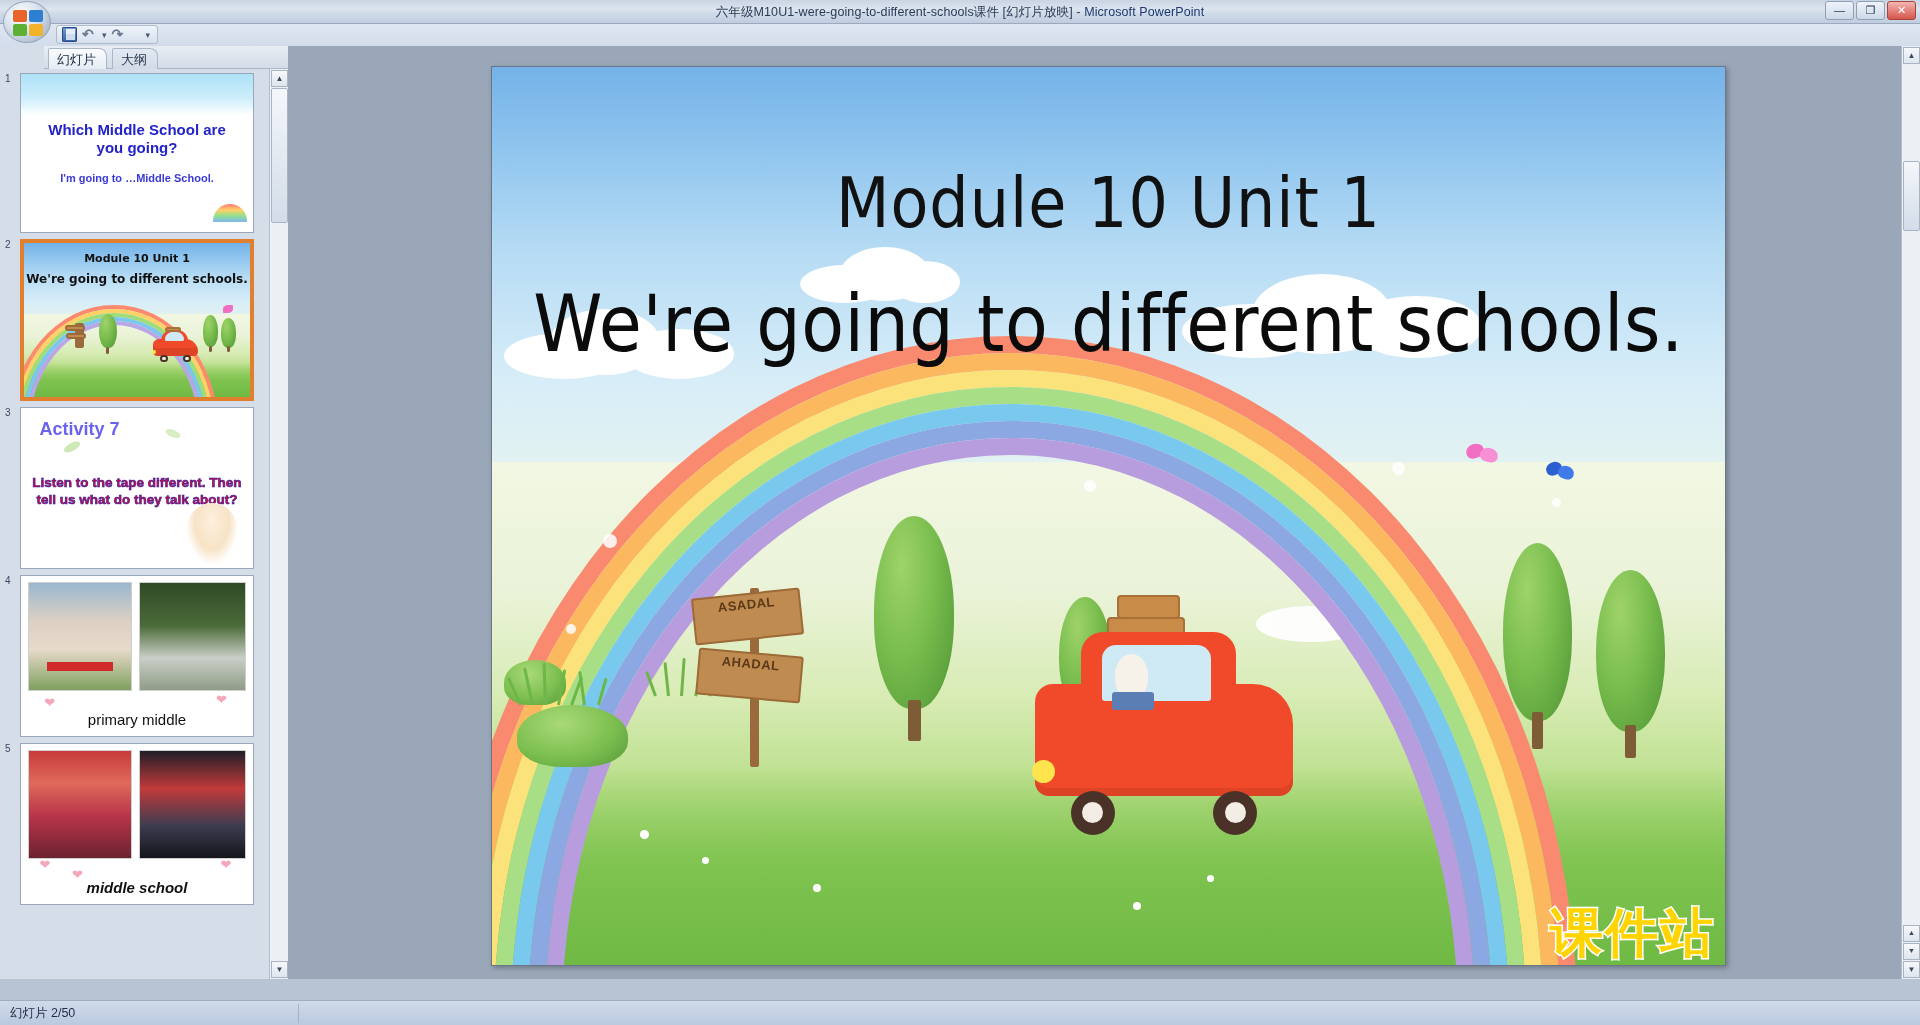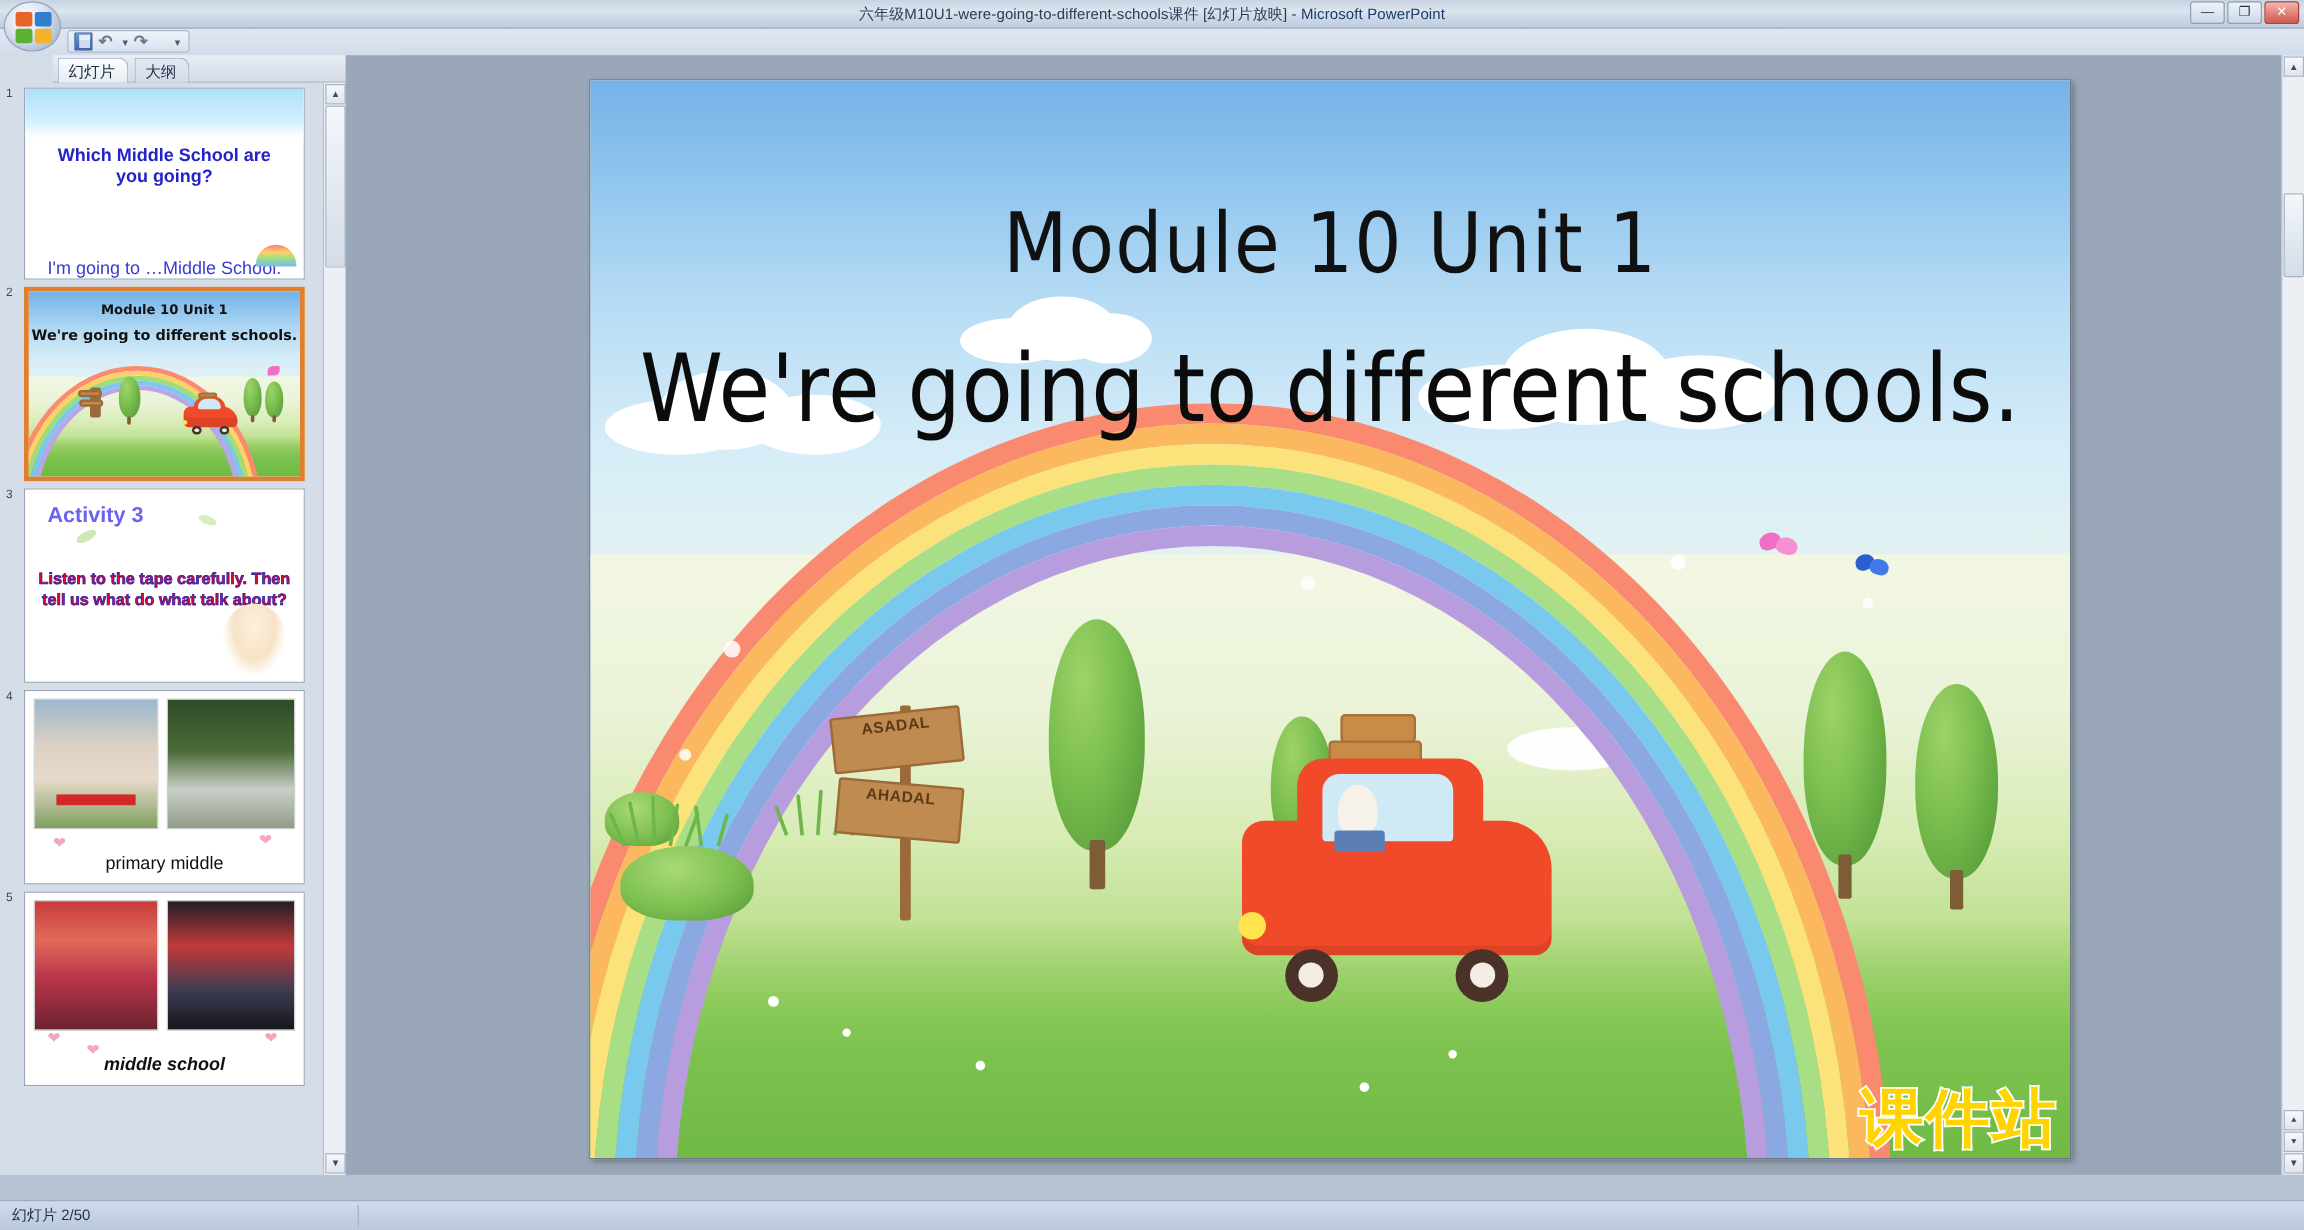--- a/index.html
+++ b/index.html
@@ -113,21 +113,21 @@
   }
   .thumb-frame.sel { border: 4px solid #e0802f; }
 
   
   .s1 { position:absolute; inset:0; background:#fff; }
   .s1-band { position:absolute; left:0; top:0; width:100%; height:26%;
     background: linear-gradient(to bottom,#aee2f7 0%, #cdeefb 60%, #ffffff 100%); }
   .s1 .t-main { position:absolute; left:6%; top:30%; width:88%; text-align:center;
      font-size:15px; font-weight:bold; color:#2323c9; line-height:1.18; }
   .s1 .t-sub { position:absolute; left:6%; top:62%; width:88%; text-align:center;
-     font-size:15px; font-weight:normal; color:#3a3ad6; line-height:1.18;margin-top:43px; }
+     font-size:11px; font-weight:bold; color:#3a3ad6; line-height:1.18; }
 
   
   .mini-slide { position:absolute; inset:0; overflow:hidden; }
 
   
   .s3 { position:absolute; inset:0; background:#fff; }
   .s3 .a1 { position:absolute; left:8%; top:7%; font-size:18px; font-weight:bold;
      color:#6a63ee; }
   .s3 .body { position:absolute; left:3%; top:42%; width:94%; text-align:center;
      font-size:13.5px; font-weight:bold; color:#d60b2e; line-height:1.25;
@@ -419,22 +419,22 @@
           </div>
           <div class="butterfly" style="left:88%;top:40%;width:10px;height:8px;background:#f06fc2;border-radius:50% 10% 50% 10%"></div>
         </div>
       </div>
     </div>
 
     <div class="thumb-row" style="top:336px;height:166px">
       <div class="thumb-num">3</div>
       <div class="thumb-frame" style="top:2px;height:162px">
         <div class="s3">
-          <div class="a1">Activity 3</div>
-          <div class="body">Listen to the tape carefully. Then tell us what do what talk about?</div>
+          <div class="a1">Activity 7</div>
+          <div class="body">Listen to the tape different. Then tell us what do they talk about?</div>
           <div style="position:absolute;right:6%;bottom:2%;width:54px;height:62px;background:radial-gradient(ellipse at 50% 30%,#fdf0dd 0%,#f7e3c6 45%,#ffffff 70%);border-radius:50% 50% 40% 40%;"></div>
           <div style="position:absolute;left:18%;top:22%;width:18px;height:8px;background:#cfe8b8;border-radius:50%;transform:rotate(-28deg);"></div>
           <div style="position:absolute;left:62%;top:14%;width:16px;height:7px;background:#d8edc2;border-radius:50%;transform:rotate(22deg);"></div>
         </div>
       </div>
     </div>
 
     <div class="thumb-row" style="top:504px;height:166px">
       <div class="thumb-num">4</div>
       <div class="thumb-frame" style="top:2px;height:162px">

